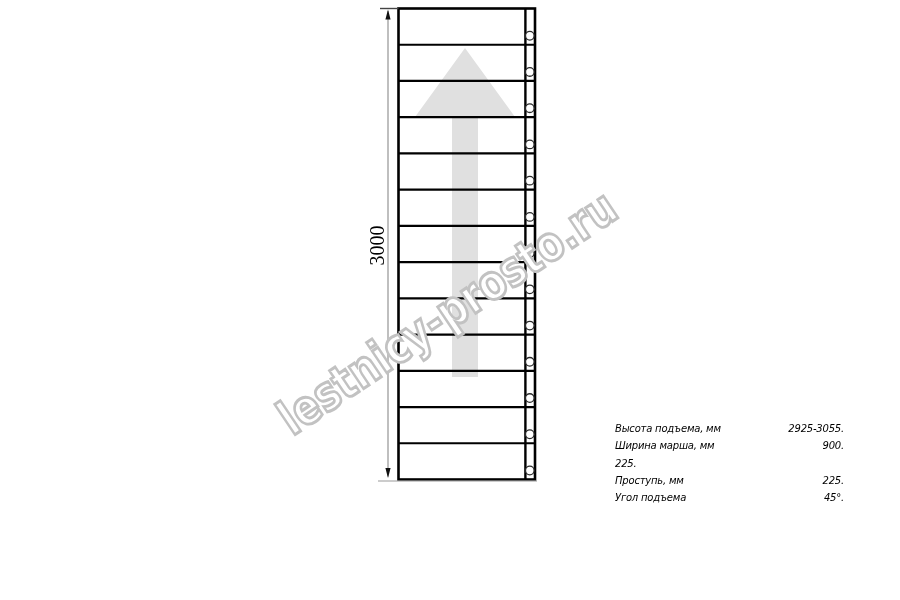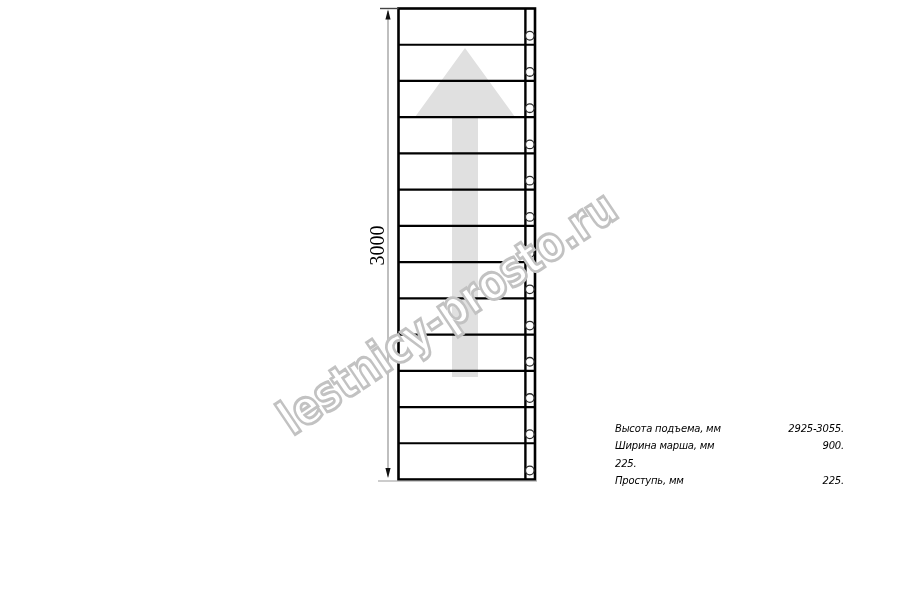--- a/index.html
+++ b/index.html
@@ -106,15 +106,19 @@
         <span class="spec-label">Ширина марша, мм</span>
         <span class="spec-value">900.</span>
       </div>
       <div class="spec-row">
         <span class="spec-value">225.</span>
       </div>
       <div class="spec-row">
         <span class="spec-label">Проступь, мм</span>
         <span class="spec-value">225.</span>
       </div>
+      <div class="spec-row">
+        <span class="spec-label">Угол подъема</span>
+        <span class="spec-value">45°.</span>
+      </div>
     </div>
 
 </div>
 
 </body></html>

